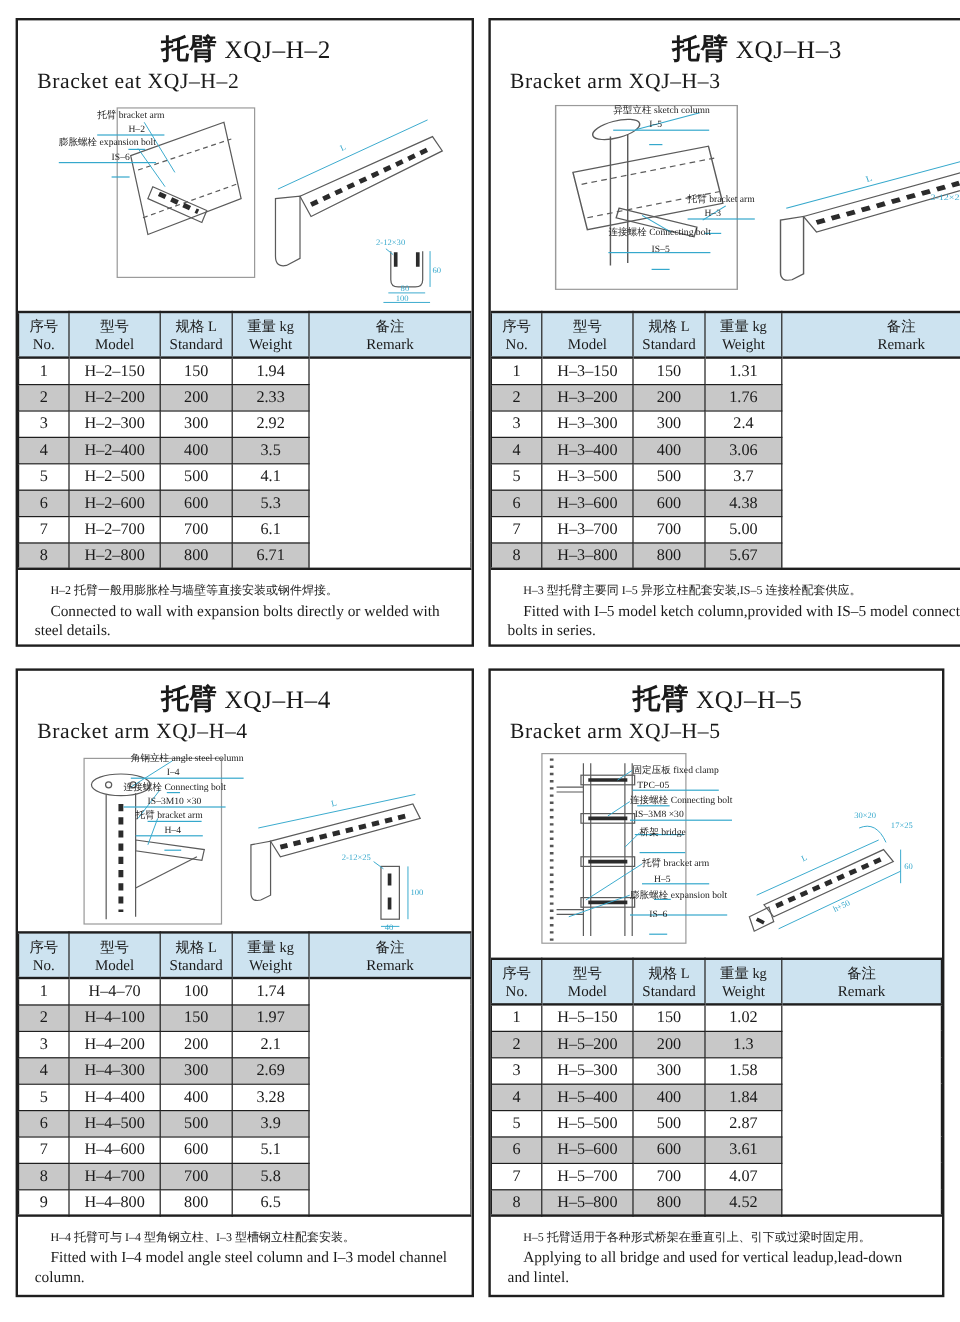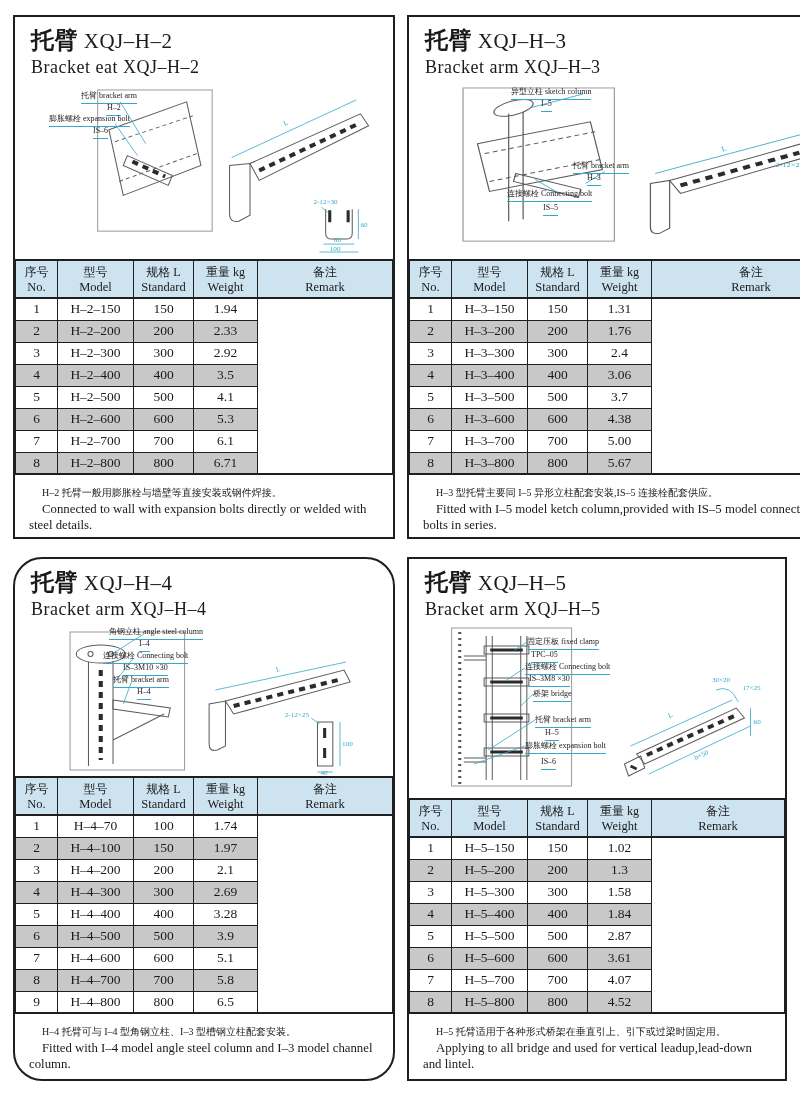--- a/index.html
+++ b/index.html
@@ -13,42 +13,42 @@
   body{
     width:800px;height:1102px;background:#ffffff;position:relative;
     font-family:"Liberation Serif","DejaVu Serif",serif;color:#1a1a1a;
   }
   .panel{
     position:absolute;border:2px solid var(--border-ink);background:#fff;
     display:flex;flex-direction:column;overflow:hidden;
   }
   .panel-h2{left:13px;top:15px;width:382px;height:524px;}
   .panel-h3{left:407px;top:15px;width:446px;height:524px;}
-  .panel-h4{left:13px;top:557px;width:382px;height:524px;border-radius:29px;}
+  .panel-h4{left:13px;top:557px;width:382px;height:524px;}
   .panel-h5{left:407px;top:557px;width:380px;height:524px;}
 
   .title-block{padding:11px 14px 2px 16px;}
-  .t1{font-size:21px;line-height:25px;letter-spacing:0.5px;}
+  .t1{font-size:21px;line-height:25px;letter-spacing:0.5px;text-align:center;}
   .t1 .cn{font-weight:bold;font-size:23px;}
   .t2{font-size:18px;line-height:22px;margin-top:2px;letter-spacing:0.5px;}
 
   .drawing{position:relative;margin:2px 6px 0 6px;}
   .panel-h2 .drawing,.panel-h3 .drawing{height:178px;}
   .panel-h4 .drawing{height:152px;}
   .panel-h5 .drawing{height:174px;}
   svg.draw{position:absolute;left:0;top:0;width:100%;height:100%;}
   .geo{stroke:#5b5b5b;fill:none;stroke-width:1;}
   .geo .soft{stroke:#9a9a9a;}
   .slot{stroke:#2b2b2b;stroke-width:4;stroke-dasharray:6 5;fill:none;}
   .slot-s{stroke:#2b2b2b;stroke-width:3;fill:none;}
   .cy{stroke:var(--annotation);fill:none;stroke-width:0.8;}
   .cy text,text.dim{fill:var(--annotation);stroke:none;font-size:7px;}
   .dlabel{
     position:absolute;font-size:8px;line-height:1;white-space:nowrap;color:#222;
-    border-bottom:1px solid var(--annotation);padding-bottom:3px;
+    border-bottom:1px solid var(--annotation);padding-bottom:12px;
   }
 
   table.spec{
     width:100%;border-collapse:collapse;table-layout:fixed;
     border-top:2px solid var(--border-ink);border-bottom:2px solid var(--border-ink);
   }
   table.spec th,table.spec td{
     border:1px solid var(--border-ink);text-align:center;vertical-align:middle;padding:0 2px;
   }
   table.spec thead th{

